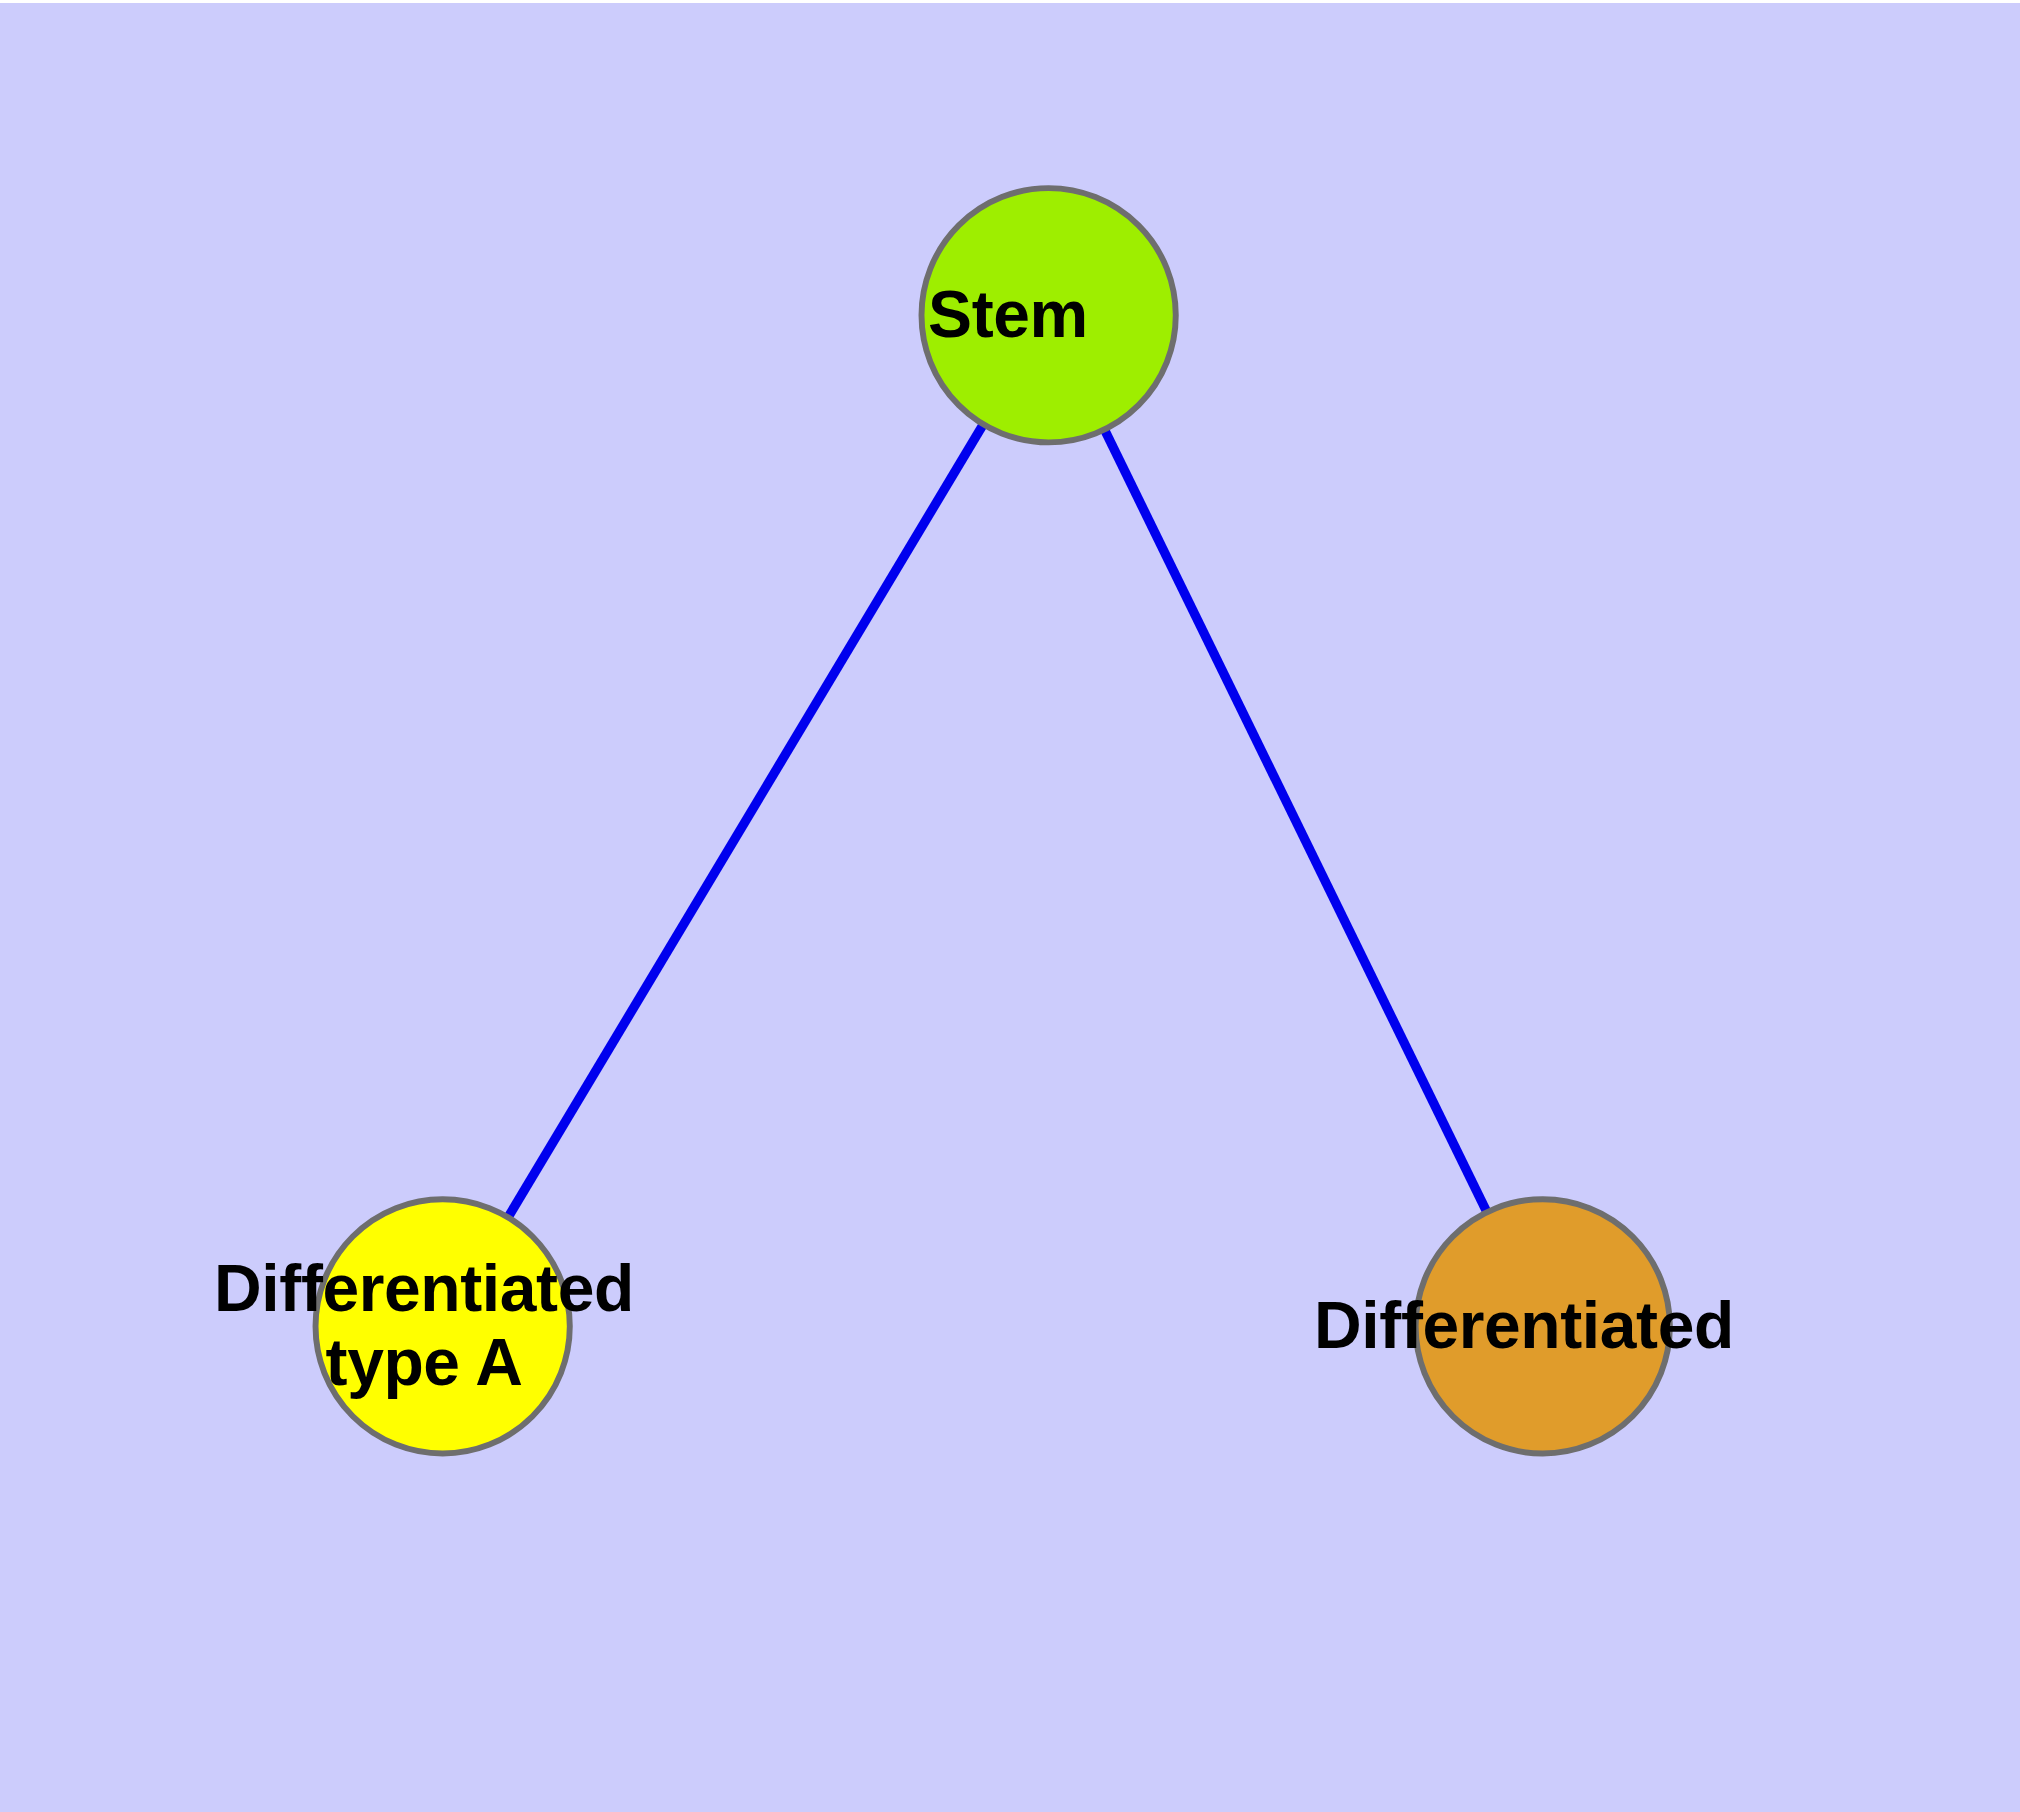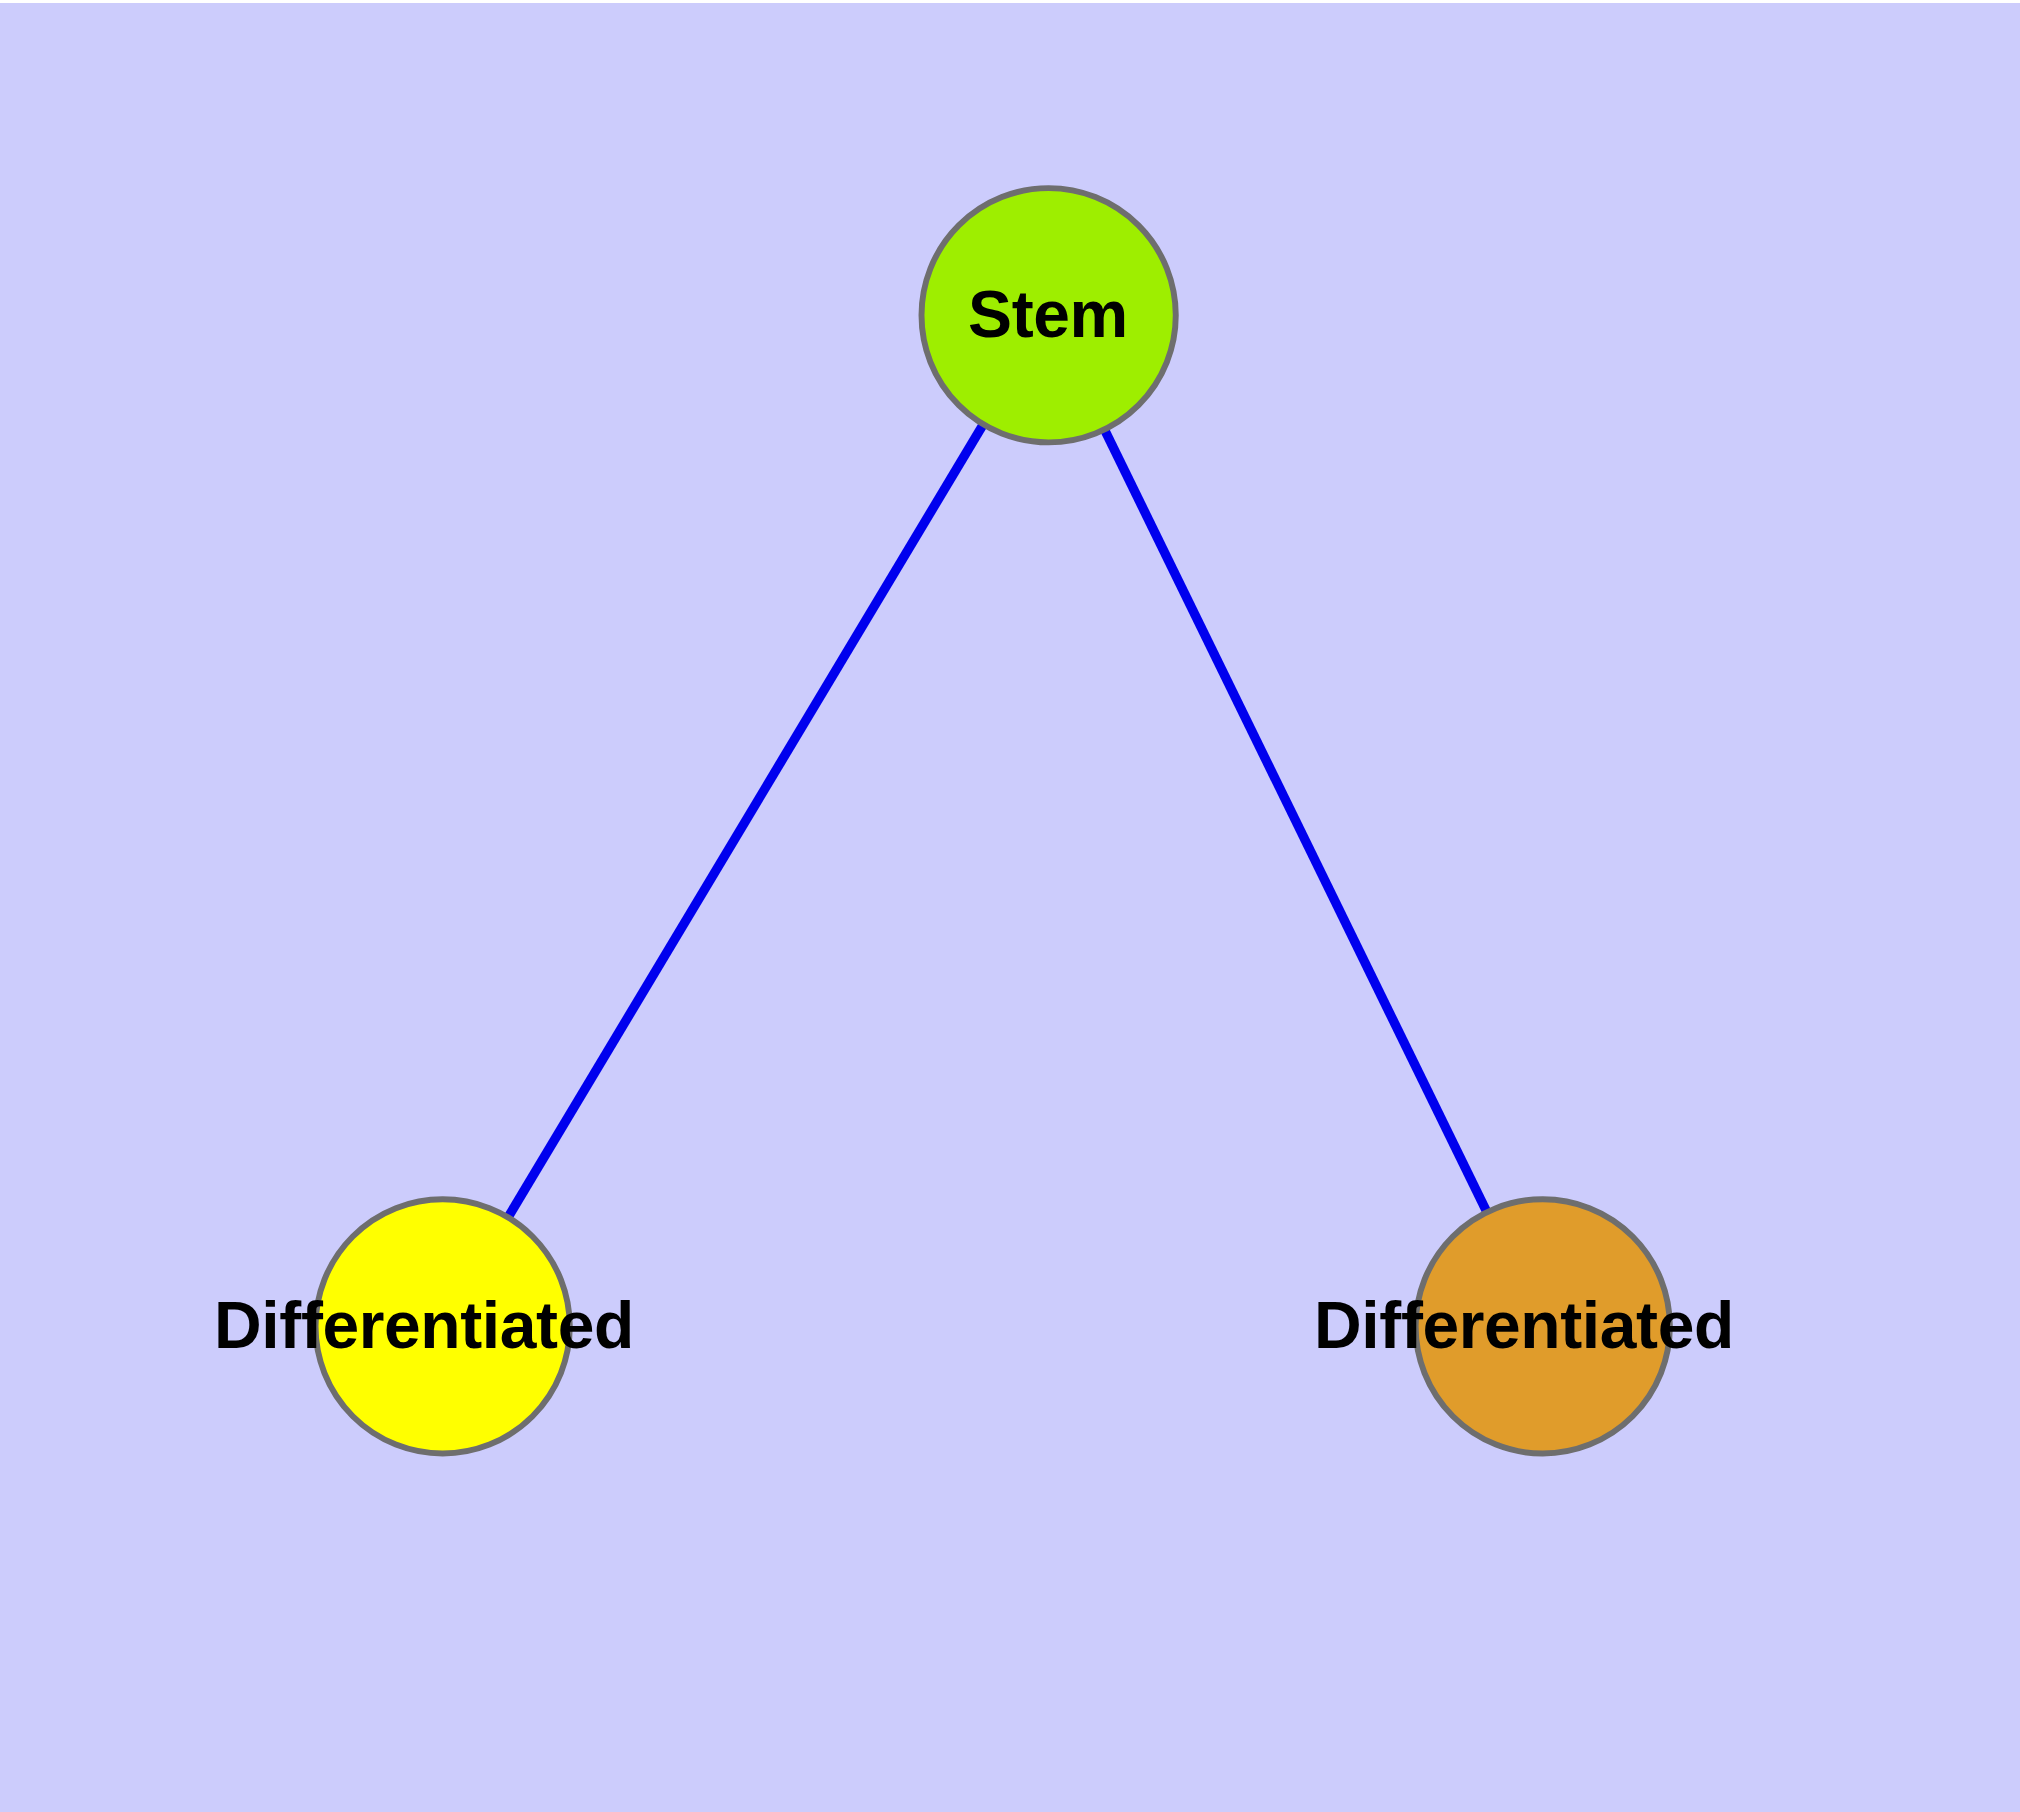--- a/index.html
+++ b/index.html
@@ -59,26 +59,27 @@
   <svg id="graph-svg" viewBox="0 0 2384 2138">
 
     <line class="edge-line" x1="1237" y1="372" x2="522" y2="1565" stroke="#0000ee" stroke-width="11"></line>
     <line class="edge-line" x1="1237" y1="372" x2="1820" y2="1565" stroke="#0000ee" stroke-width="11"></line>
 
     <circle class="node-circle" cx="1237" cy="372" r="150" fill="#9eee00" stroke="#6e6e6e"></circle>
     <circle class="node-circle" cx="522" cy="1565" r="150" fill="#ffff00" stroke="#6e6e6e"></circle>
     <circle class="node-circle" cx="1820" cy="1565" r="150" fill="#e09c2b" stroke="#6e6e6e"></circle>
   </svg>
 
-  <div class="node-label" style="left:1048px; top:315px;">
+  <div class="node-label" style="left:1008px; top:315px;">
     <div>Stem</div>
   </div>
 
   <div class="node-label" style="left:424px; top:1326px;">
     <div>Differentiated</div>
+    <div>type A</div>
   </div>
 
   <div class="node-label" style="left:1524px; top:1326px;">
     <div>Differentiated</div>
   </div>
 
 </div>
 
 
 </body></html>

